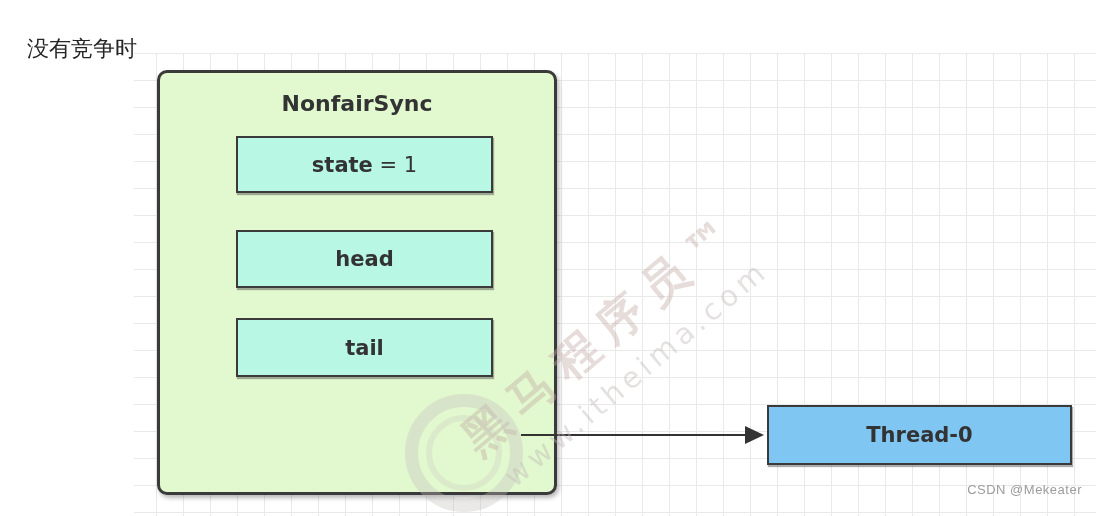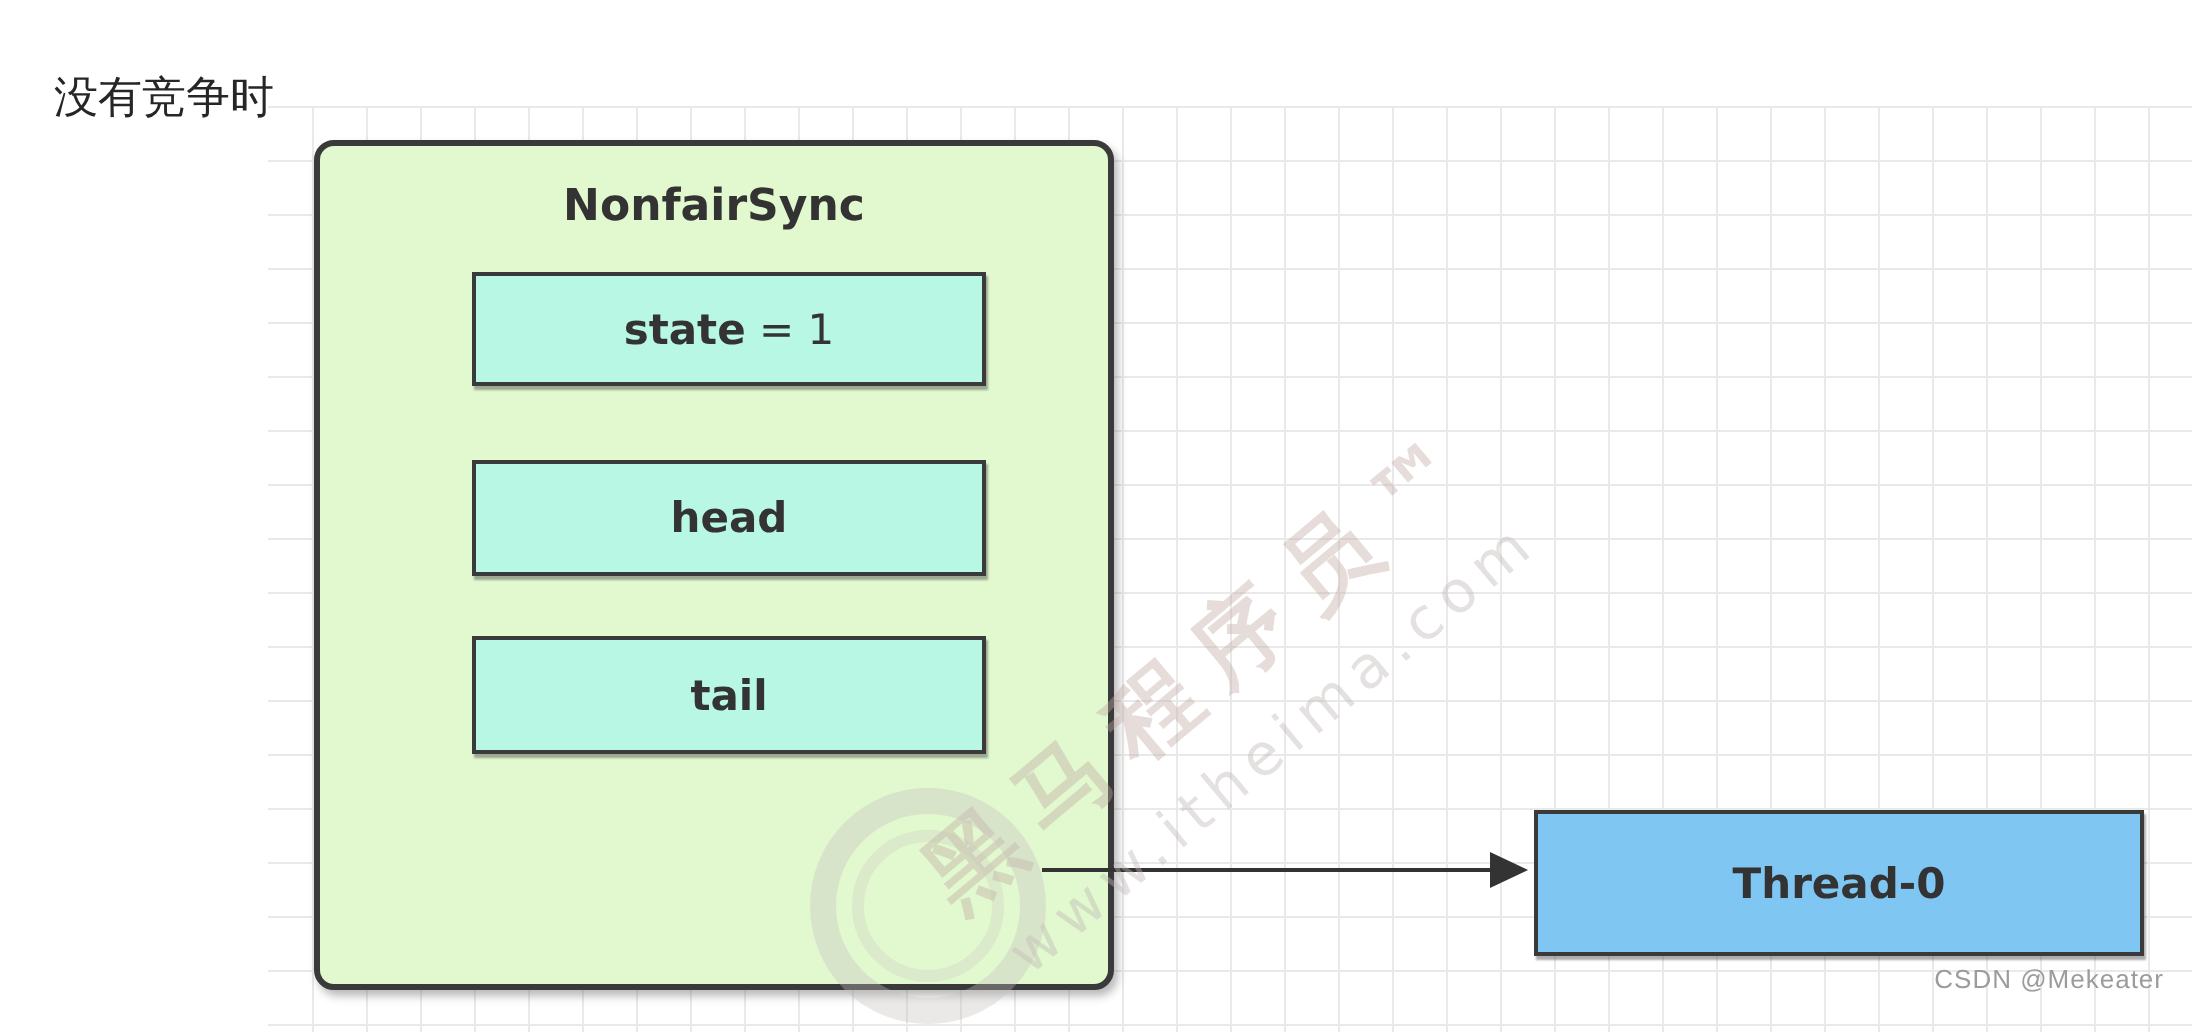--- a/index.html
+++ b/index.html
@@ -92,21 +92,21 @@
     border-left: 19px solid var(--arrow, #333333);
     border-top: 9px solid transparent;
     border-bottom: 9px solid transparent;
     z-index: 3;
   }
 
   
   .thread-box {
     position: absolute;
     left: 767px; top: 405px;
-    width: 305px; height: 73px;
+    width: 305px; height: 60px;
     box-sizing: border-box;
     background: var(--thread-bg, #7fc6f3);
     border: 2px solid var(--border, #3a3a3a);
     box-shadow: 1px 2px 1px rgba(70,70,70,0.45);
     display: flex;
     align-items: center;
     justify-content: center;
     font-weight: bold;
     font-size: 21px;
     color: var(--text, #333333);

